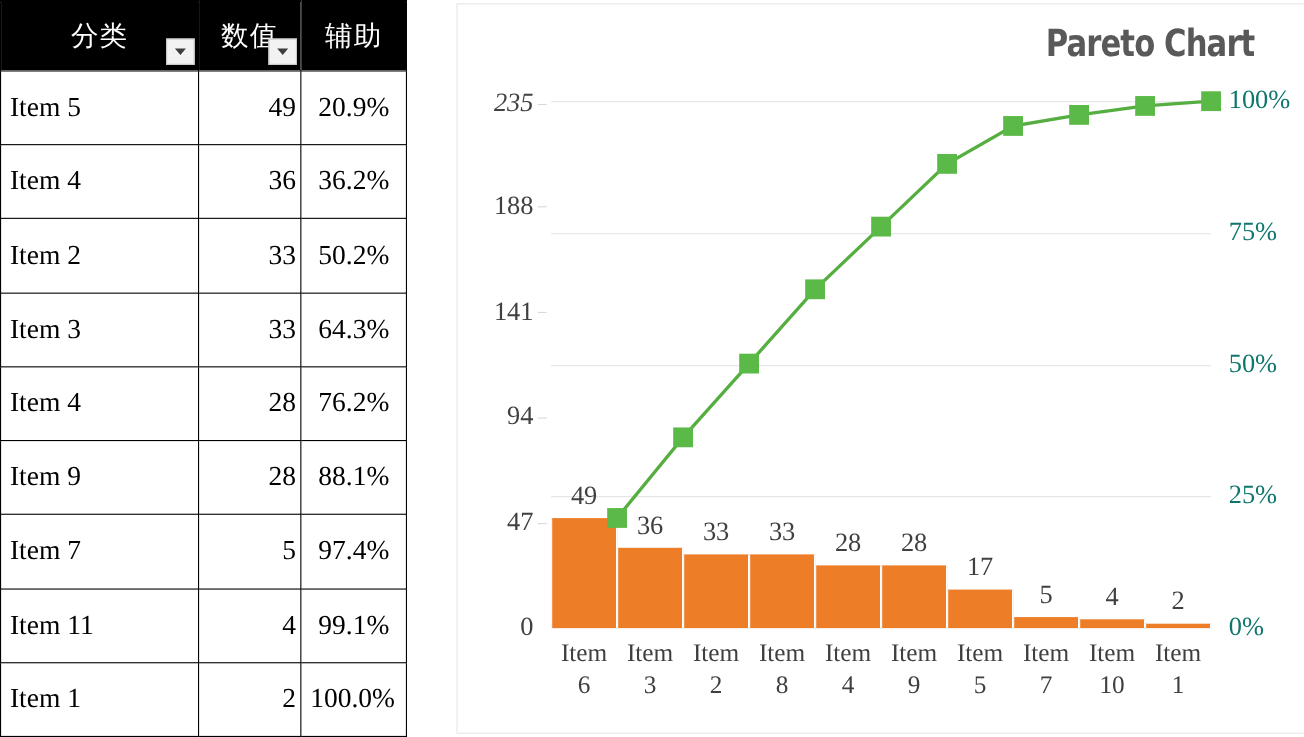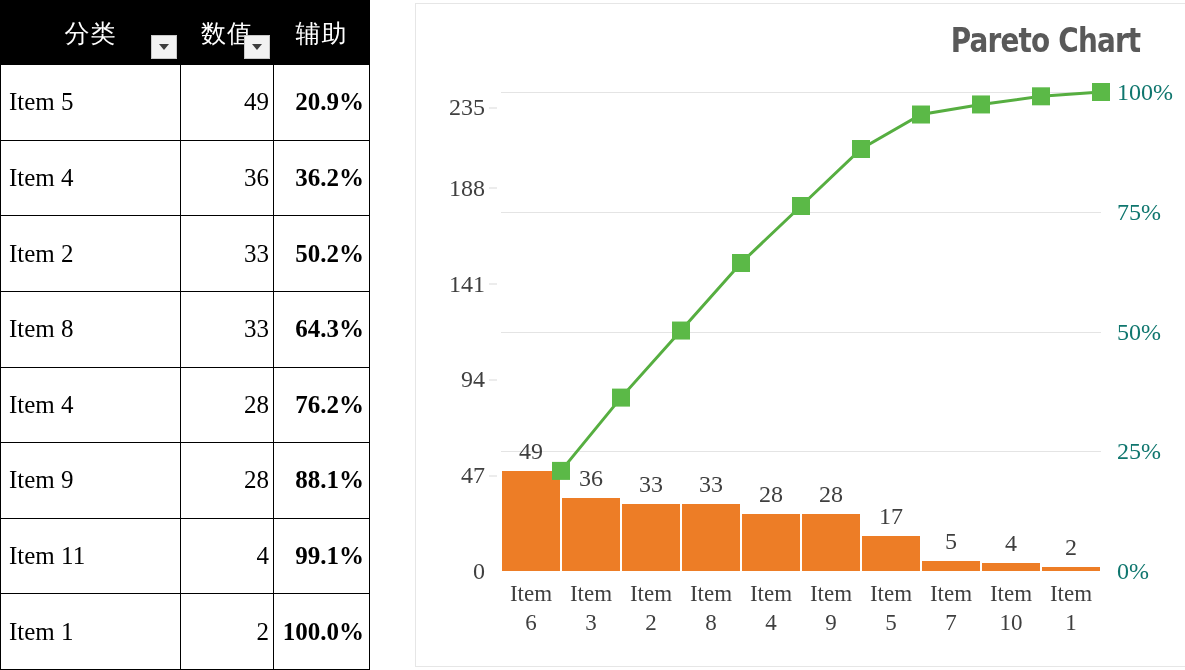--- a/index.html
+++ b/index.html
@@ -88,21 +88,21 @@
     font-size: 25px;
     color: #000000;
     background: #ffffff;
     vertical-align: middle;
     box-sizing: border-box;
     overflow: hidden;
     white-space: nowrap;
   }
   td.cat  { text-align: left; }
   td.val  { text-align: right; padding-right: 4px; }
-  td.aux  { text-align: right; padding-right: 5px; font-weight: bold; }
+  td.aux  { text-align: right; padding-right: 15px; }
 
   
   #chart-panel {
     position: absolute;
     left: 415px;
     top: 3px;
     width: 804px;
     height: 664px;
     background: #ffffff;
     border: 1px solid #e6e6e6;
@@ -252,33 +252,38 @@
           <td class="cat">Item 4</td>
           <td class="val">36</td>
           <td class="aux">36.2%</td>
         </tr>
         <tr>
           <td class="cat">Item 2</td>
           <td class="val">33</td>
           <td class="aux">50.2%</td>
         </tr>
         <tr>
-          <td class="cat">Item 8</td>
+          <td class="cat">Item 3</td>
           <td class="val">33</td>
           <td class="aux">64.3%</td>
         </tr>
         <tr>
           <td class="cat">Item 4</td>
           <td class="val">28</td>
           <td class="aux">76.2%</td>
         </tr>
         <tr>
           <td class="cat">Item 9</td>
           <td class="val">28</td>
           <td class="aux">88.1%</td>
+        </tr>
+        <tr>
+          <td class="cat">Item 7</td>
+          <td class="val">5</td>
+          <td class="aux">97.4%</td>
         </tr>
         <tr>
           <td class="cat">Item 11</td>
           <td class="val">4</td>
           <td class="aux">99.1%</td>
         </tr>
         <tr>
           <td class="cat">Item 1</td>
           <td class="val">2</td>
           <td class="aux">100.0%</td>
@@ -297,21 +302,21 @@
         <div class="gridline" style="top: 119.75px;"></div>
         <div class="gridline" style="top: 0px;"></div>
       </div>
     <div class="axis-baseline"></div>
     <div id="yaxis-left">
         <div class="ytick-left" style="top: 479px;">0</div>
         <div class="ytick-left" style="top: 383.2px;">47<span class="tickmark"></span></div>
         <div class="ytick-left" style="top: 287.4px;">94<span class="tickmark"></span></div>
         <div class="ytick-left" style="top: 191.6px;">141<span class="tickmark"></span></div>
         <div class="ytick-left" style="top: 95.8px;">188<span class="tickmark"></span></div>
-        <div class="ytick-left" style="top: 15px;">235<span class="tickmark"></span></div>
+        <div class="ytick-left" style="top: 2px; font-style: italic;">235<span class="tickmark"></span></div>
       </div>
     <div id="yaxis-right">
         <div class="ytick-right" style="top: 479px;">0%</div>
         <div class="ytick-right" style="top: 359.25px;">25%</div>
         <div class="ytick-right" style="top: 239.5px;">50%</div>
         <div class="ytick-right" style="top: 119.75px;">75%</div>
         <div class="ytick-right" style="top: 0px;">100%</div>
       </div>
     <div id="bars">
         <div class="bar" style="left: 0px; width: 60px; height: 99.8766px; background: rgb(237, 125, 38);"></div>

